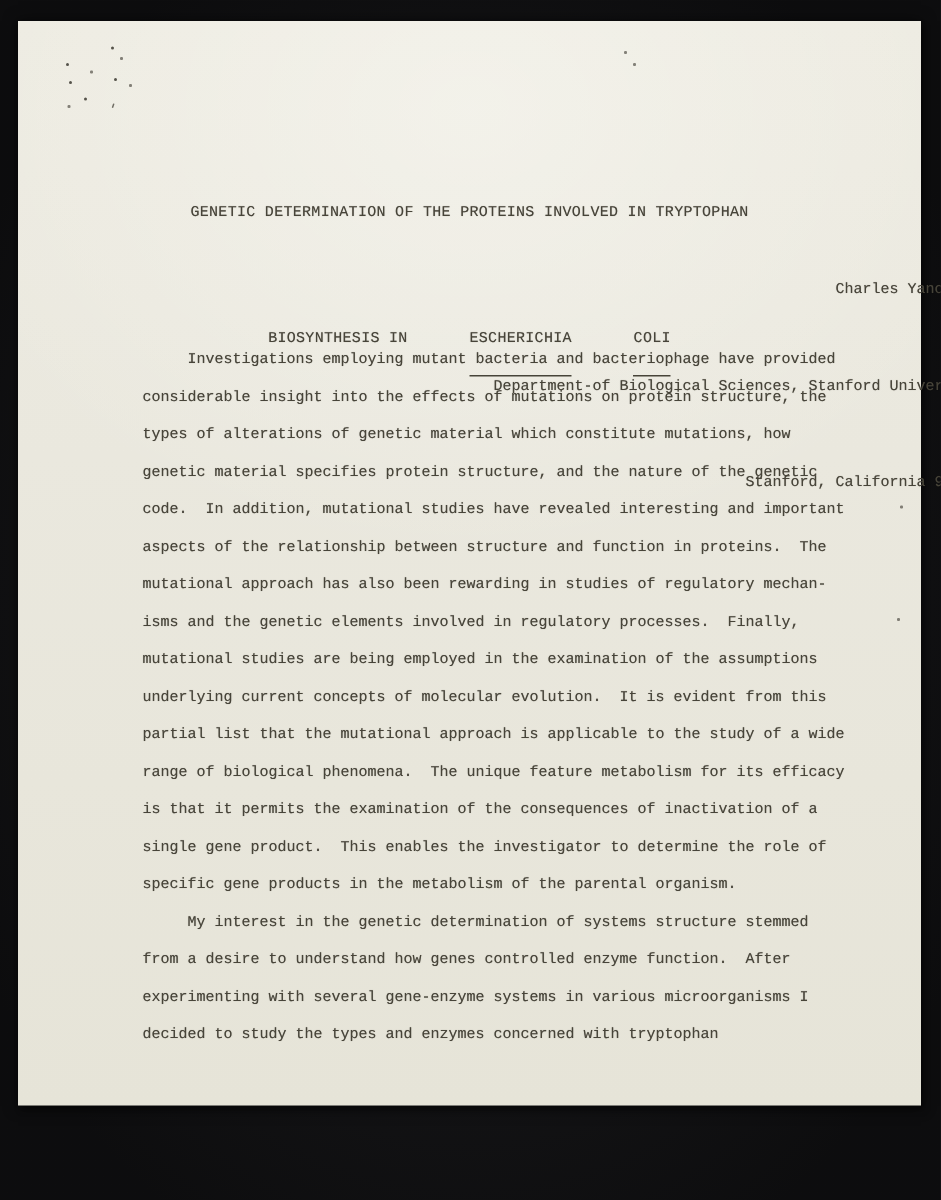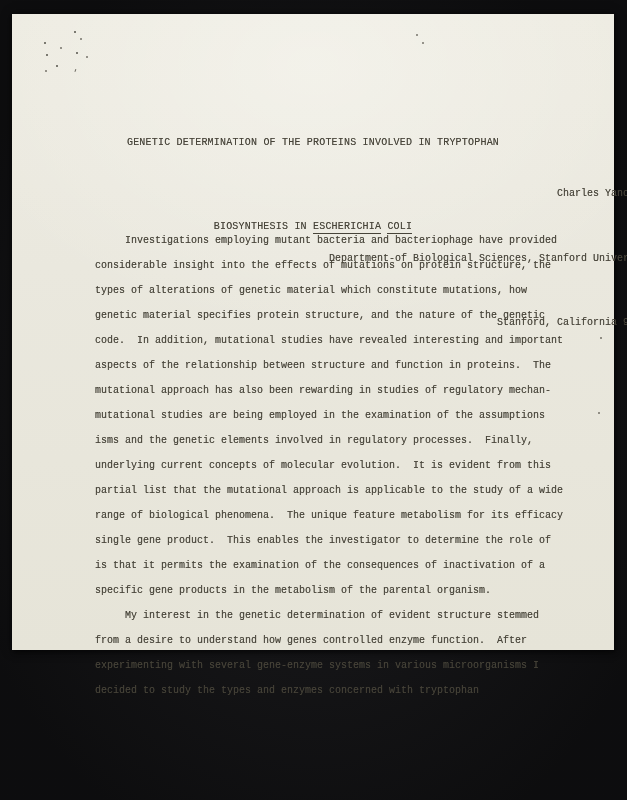--- a/index.html
+++ b/index.html
@@ -19,42 +19,43 @@
   }
   .scan-bg {
     position: absolute; inset: 0;
     background:
       radial-gradient(ellipse at 50% 50%, rgba(70,70,76,0.18), rgba(0,0,0,0.35) 85%),
       var(--bg);
   }
   .paper {
     position: absolute;
     left: 12px; top: 14px;
-    width: 602px; height: 636px;
+    width: 602px; height: 723px;
     background:
       radial-gradient(ellipse 90% 60% at 50% 8%, rgba(255,255,252,0.35), rgba(255,255,252,0) 70%),
       linear-gradient(180deg, #edebe1 0%, var(--paper) 40%, #e6e4d8 100%);
     box-shadow: 0 0 9px rgba(0,0,0,0.55), 2px 3px 4px rgba(0,0,0,0.35);
   }
   .ink {
     color: var(--ink);
     text-shadow: 0 0 0.5px rgba(66,62,54,0.55);
   }
   .title-block {
     position: absolute;
     left: 0; top: 59px; width: 100%;
     text-align: center;
     font-size: 10px;
     line-height: 28px;
     letter-spacing: 0.2px;
     white-space: pre;
   }
   .underlined {
     border-bottom: 1px solid var(--ink);
-    padding-bottom: 1px;
+    padding-bottom: 18px;
+    margin-left: 35px;
   }
   .author-block {
     position: absolute;
     left: 0; top: 126px; width: 100%;
     text-align: right;
     font-size: 10px;
     line-height: 21.5px;
     white-space: pre;
     margin-left: 39px;
   }
@@ -110,27 +111,27 @@
   </div>
 
   <div class="body-block ink">
     <div class="body-line">     Investigations employing mutant bacteria and bacteriophage have provided</div>
     <div class="body-line">considerable insight into the effects of mutations on protein structure, the</div>
     <div class="body-line">types of alterations of genetic material which constitute mutations, how</div>
     <div class="body-line">genetic material specifies protein structure, and the nature of the genetic</div>
     <div class="body-line">code.  In addition, mutational studies have revealed interesting and important</div>
     <div class="body-line">aspects of the relationship between structure and function in proteins.  The</div>
     <div class="body-line">mutational approach has also been rewarding in studies of regulatory mechan-</div>
+    <div class="body-line">isms and the genetic elements involved in regulatory processes.  Finally,</div>
     <div class="body-line">mutational studies are being employed in the examination of the assumptions</div>
-    <div class="body-line">isms and the genetic elements involved in regulatory processes.  Finally,</div>
     <div class="body-line">underlying current concepts of molecular evolution.  It is evident from this</div>
     <div class="body-line">partial list that the mutational approach is applicable to the study of a wide</div>
     <div class="body-line">range of biological phenomena.  The unique feature metabolism for its efficacy</div>
+    <div class="body-line">is that it permits the examination of the consequences of inactivation of a</div>
     <div class="body-line">single gene product.  This enables the investigator to determine the role of</div>
-    <div class="body-line">is that it permits the examination of the consequences of inactivation of a</div>
     <div class="body-line">specific gene products in the metabolism of the parental organism.</div>
-    <div class="body-line">     My interest in the genetic determination of evident structure stemmed</div>
+    <div class="body-line">     My interest in the genetic determination of systems structure stemmed</div>
     <div class="body-line">from a desire to understand how genes controlled enzyme function.  After</div>
     <div class="body-line">experimenting with several gene-enzyme systems in various microorganisms I</div>
     <div class="body-line">decided to study the types and enzymes concerned with tryptophan</div>
   </div>
 
 </div>
 
 </body></html>

